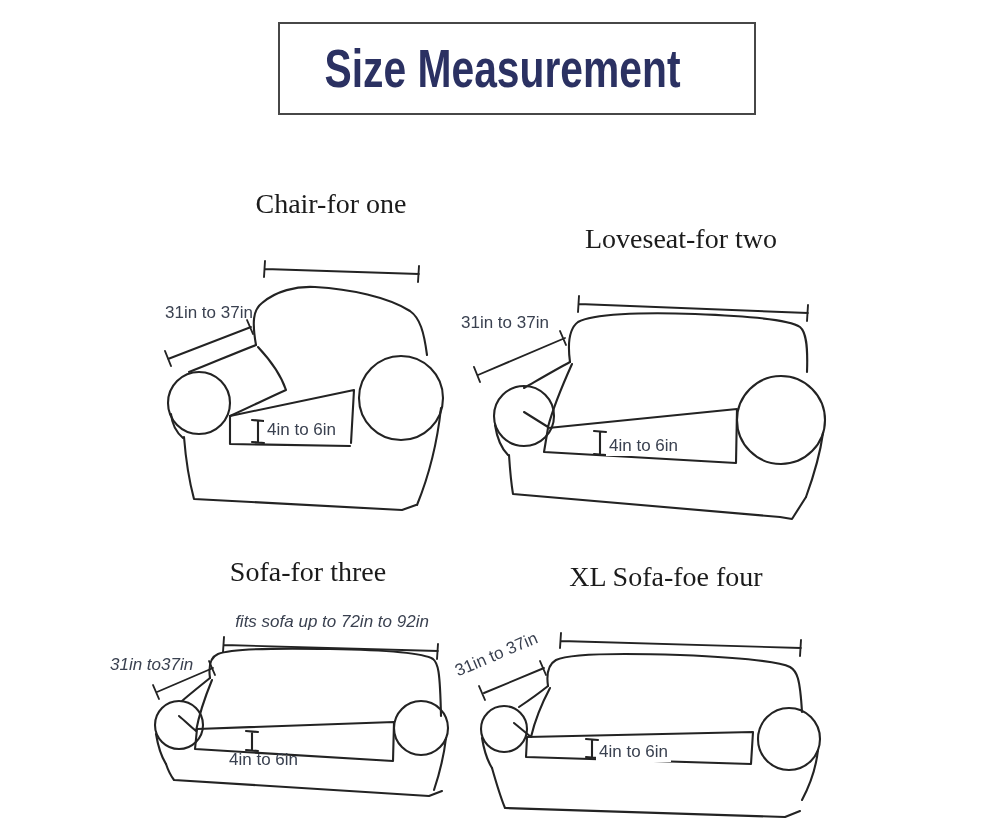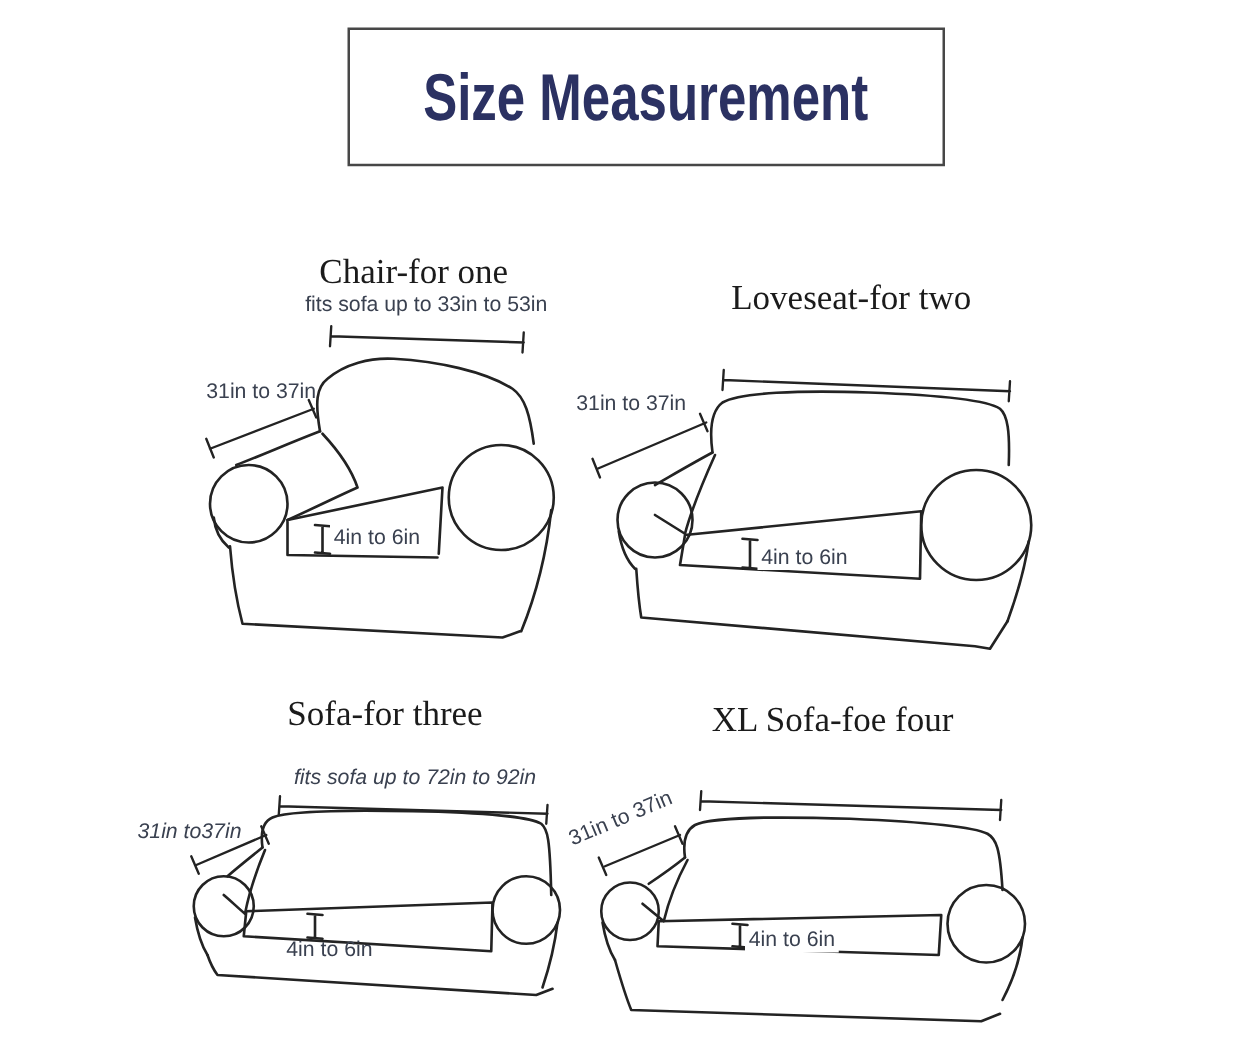--- a/index.html
+++ b/index.html
@@ -1,23 +1,23 @@
 <!DOCTYPE html>
 <html><head>
 <meta charset="utf-8">
 <style>
   html,body{margin:0;padding:0;background:#fff;}
   .page{
     position:relative;width:1000px;height:838px;background:#ffffff;
     font-family:"Liberation Sans",sans-serif;overflow:hidden;
   }
   .title-box{
-    position:absolute;left:278px;top:22px;width:478px;height:111px;
+    position:absolute;left:278px;top:22px;width:478px;height:93px;
     border:2px solid #474747;background:#ffffff;
-    display:flex;align-items:center;justify-content:center;box-sizing:border-box;
+    display:flex;align-items:center;box-sizing:border-box;
   }
   .title-text{
     color:#2b3162;font-weight:700;font-size:51px;letter-spacing:0px;
     transform:scaleX(0.8) scaleY(1.04);white-space:nowrap;
     font-family:"Liberation Sans",sans-serif;
   }
   .diagram{position:absolute;}
   .diagram svg{position:absolute;left:0;}
   .heading{
     position:absolute;transform:translateX(-50%);
@@ -38,22 +38,21 @@
 </head>
 <body>
 
 <div class="page">
 
   <div class="title-box">
     <span class="title-text">Size Measurement</span>
   </div>
 
   <div class="diagram" style="left:140px;top:183px;width:340px;height:362px;">
-    <span class="heading" style="left:191px;top:21px;">Chair-for one</span>
-    <span class="lbl fits" style="left:201px;top:51px;">fits sofa up to 33in to 53in</span>
+    <span class="heading" style="left:191px;top:7px;">Chair-for one</span>
     <span class="lbl" style="left:25px;top:120px;">31in to 37in</span>
     <svg style="top:72px;" width="340" height="290" viewBox="140 255 340 290">
       <g class="dim">
         <path d="M265,261 L264,277 M419,266 L418,282 M265,269 L419,274"></path>
       </g>
       <g class="dim">
         <path d="M247,320 L253,334 M165,351 L171,366 M251,327 L168,359"></path>
       </g>
       <g>
         <path d="M256,345 C252,322 253,310 262,303 C276,291 296,286 315,287 C350,289 388,297 410,311 C420,318 424,332 427,355"></path>

